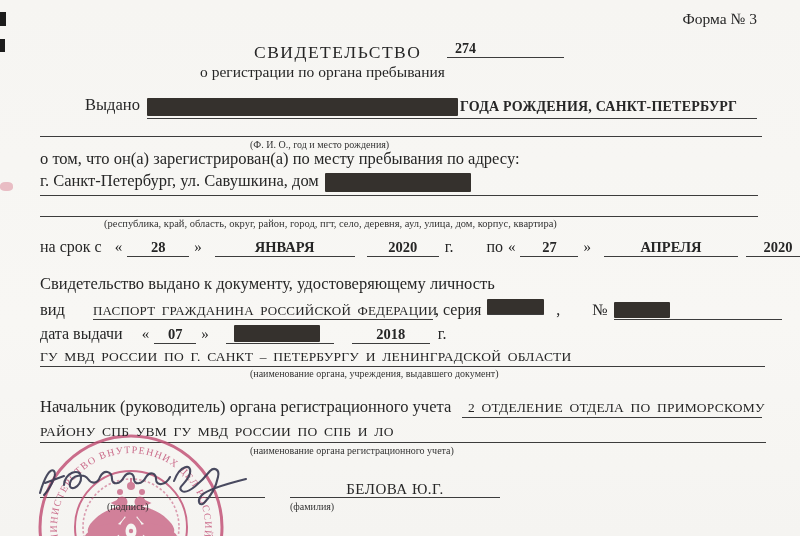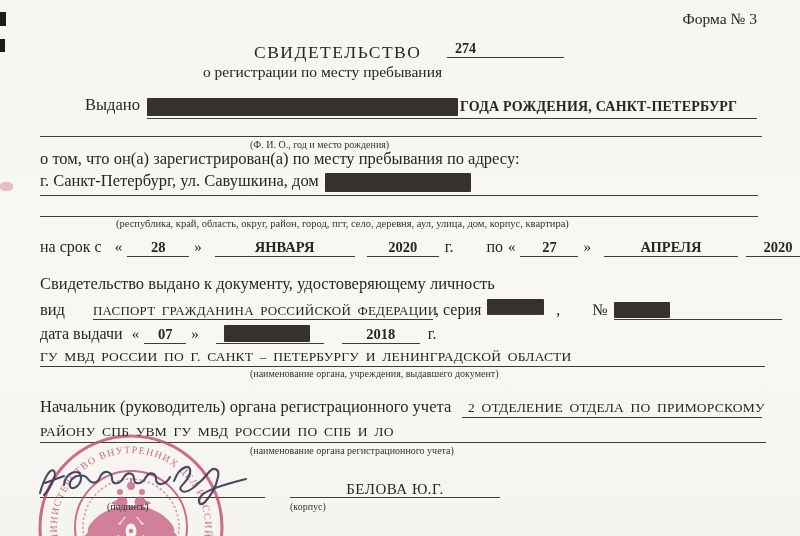--- a/index.html
+++ b/index.html
@@ -28,36 +28,36 @@
 <div class="page">
 
   <div class="artifact" style="top:12px;width:6px;height:14px;"></div>
   <div class="artifact" style="top:39px;width:5px;height:13px;"></div>
   <div class="abs" style="left:0;top:182px;width:13px;height:9px;background:rgba(214,120,140,.45);border-radius:40%;"></div>
 
   <div class="abs txt" style="top:10px;right:43px;font-size:15.5px;">Форма № 3</div>
 
   <div class="abs title" style="left:254px;top:42px;">СВИДЕТЕЛЬСТВО</div>
   <div class="abs cell" style="left:447px;top:41px;width:117px;text-align:left;padding-left:8px;font-size:14px;">274</div>
-  <div class="abs txt" style="left:150px;top:63px;width:345px;text-align:center;font-size:15.5px;">о регистрации по месту пребывания</div>
+  <div class="abs txt" style="left:150px;top:63px;width:345px;text-align:center;font-size:15.5px;">о регистрации по органа пребывания</div>
 
   <div class="abs txt" style="left:85px;top:95px;">Выдано</div>
   <div class="redact" style="left:147px;top:98px;width:311px;height:18px;"></div>
   <div class="abs capsb" style="left:460px;top:99px;">ГОДА РОЖДЕНИЯ, САНКТ-ПЕТЕРБУРГ</div>
   <div class="abs rule" style="left:147px;top:118px;width:610px;"></div>
   <div class="abs rule" style="left:40px;top:136px;width:722px;"></div>
   <div class="abs caption" style="left:250px;top:139px;width:300px;">(Ф. И. О., год и место рождения)</div>
 
   <div class="abs txt" style="left:40px;top:171px;">г. Санкт-Петербург, ул. Савушкина, дом</div>
 
   <div class="abs txt" style="left:40px;top:149px;">о том, что он(а) зарегистрирован(а) по месту пребывания по адресу:</div>
   <div class="redact" style="left:325px;top:173px;width:146px;height:19px;"></div>
   <div class="abs rule" style="left:40px;top:195px;width:718px;"></div>
   <div class="abs rule" style="left:40px;top:216px;width:718px;"></div>
-  <div class="abs caption" style="left:116px;top:218px;width:600px;font-size:10.5px;">(республика, край, область, округ, район, город, пгт, село, деревня, аул, улица, дом, корпус, квартира)</div>
+  <div class="abs caption" style="left:104px;top:218px;width:600px;font-size:10.5px;">(республика, край, область, округ, район, город, пгт, село, деревня, аул, улица, дом, корпус, квартира)</div>
 
   <div class="abs row" style="left:40px;top:238px;">
     <span class="txt" style="margin-right:8px;font-size:16px;">на срок с</span>
     <span class="quote">«</span>
     <span class="cell" style="width:62px;">28</span>
     <span class="quote">»</span>
     <span class="cell" style="width:140px;margin-left:8px;">ЯНВАРЯ</span>
     <span class="cell" style="width:72px;margin-left:12px;">2020</span>
     <span class="txt" style="margin-left:6px;font-size:16px;">г.</span>
     <span class="txt" style="margin-left:33px;font-size:16px;">по</span>
@@ -75,21 +75,21 @@
     <span class="txt" style="margin-right:28px;">вид</span>
     <span class="cell caps" style="width:340px;font-weight:normal;font-size:13px;">ПАСПОРТ ГРАЖДАНИНА РОССИЙСКОЙ ФЕДЕРАЦИИ</span>
     <span class="txt" style="margin-left:2px;font-size:16px;">, серия</span>
     <span class="redact-inline" style="width:57px;height:16px;margin-left:6px;border-bottom:1.6px solid #3c3c3c;"></span>
     <span class="txt" style="margin-left:12px;font-size:16px;">,</span>
     <span class="txt" style="margin-left:32px;font-size:16px;">№</span>
     <span class="cell" style="width:168px;margin-left:6px;text-align:left;"><span class="redact-inline" style="width:56px;height:16px;"></span></span>
   </div>
 
   <div class="abs row" style="left:40px;top:325px;">
-    <span class="txt" style="margin-right:4px;font-size:16px;">дата выдачи</span>
+    <span class="txt" style="margin-right:14px;font-size:16px;">дата выдачи</span>
     <span class="quote">«</span>
     <span class="cell" style="width:42px;">07</span>
     <span class="quote">»</span>
     <span class="cell" style="width:108px;margin-left:12px;text-align:left;padding-left:8px;"><span class="redact-inline" style="width:86px;height:17px;"></span></span>
     <span class="cell" style="width:78px;margin-left:18px;">2018</span>
     <span class="txt" style="margin-left:8px;font-size:16px;">г.</span>
   </div>
 
   <div class="abs caps" style="left:40px;top:349px;">ГУ  МВД  РОССИИ  ПО  Г. САНКТ – ПЕТЕРБУРГУ  И  ЛЕНИНГРАДСКОЙ  ОБЛАСТИ</div>
   <div class="abs rule" style="left:40px;top:366px;width:725px;"></div>
@@ -149,15 +149,15 @@
          C 154 35, 168 21, 176 11 C 180 7, 186 9, 184 17
          C 182 27, 176 37, 170 43 C 166 47, 162 41, 168 35
          C 174 29, 196 23, 212 19" stroke="#3a3b52"></path>
   </svg>
 
   <div class="abs rule" style="left:40px;top:497px;width:225px;border-color:#3c3c3c;"></div>
   <div class="abs caption" style="left:107px;top:501px;width:90px;z-index:5;color:#2e2e2e;">(подпись)</div>
 
   <div class="abs txt" style="left:290px;top:481px;width:210px;text-align:center;font-size:15px;letter-spacing:.5px;">БЕЛОВА  Ю.Г.</div>
   <div class="abs rule" style="left:290px;top:497px;width:210px;"></div>
-  <div class="abs caption" style="left:290px;top:501px;width:210px;">(корпус)</div>
+  <div class="abs caption" style="left:290px;top:501px;width:210px;">(фамилия)</div>
 
 </div>
 
 </body></html>

